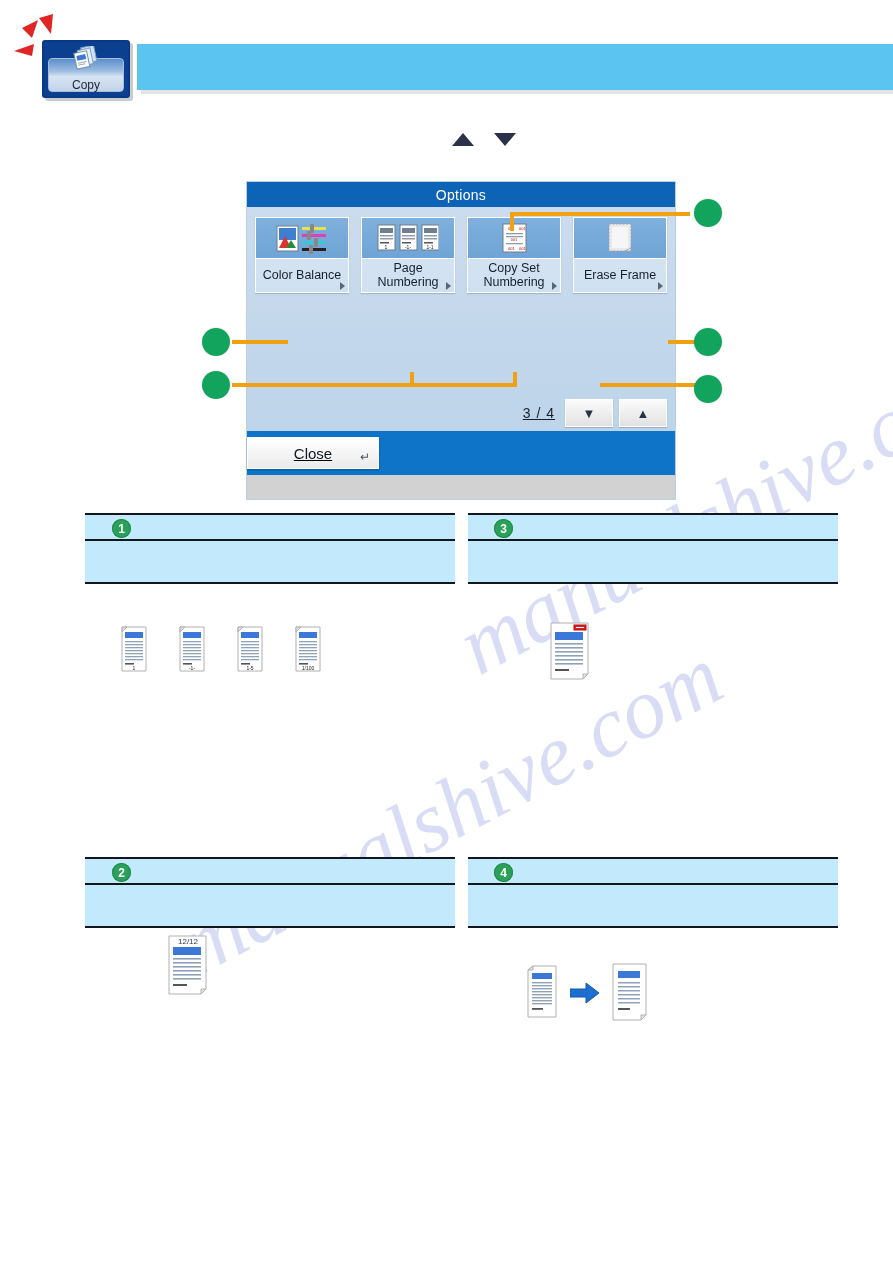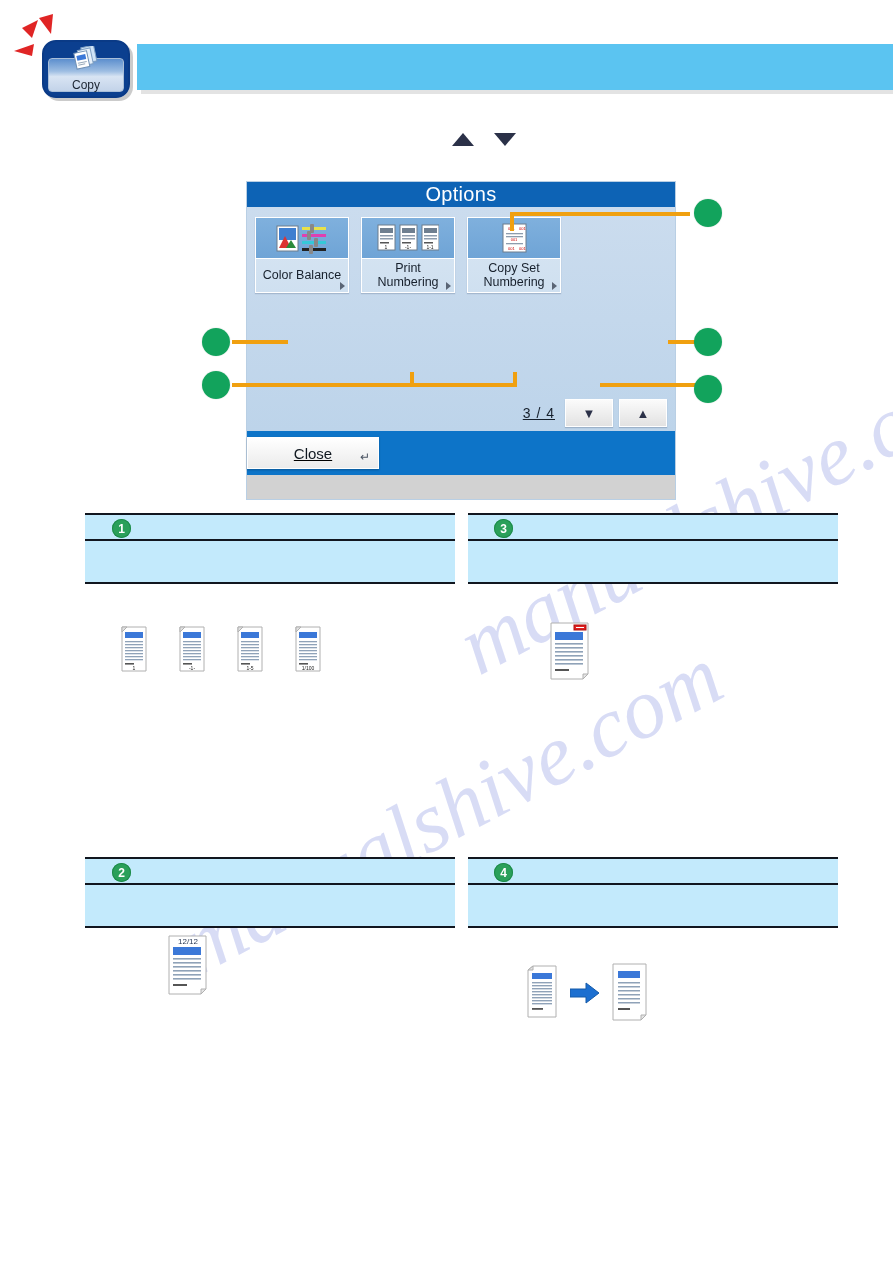--- a/index.html
+++ b/index.html
@@ -38,21 +38,21 @@
   #banner-shadow{
     position:absolute;left:141px;top:90px;width:752px;height:4px;
     background:#e3e3e3;z-index:1;
   }
 
   
   #copy-tab{
     position:absolute;left:42px;top:40px;width:88px;height:58px;
     background:linear-gradient(#0b3f8f 0%,#0b3f8f 100%);
     border:2px solid #0a3a86;
-    border-radius:14px;
+    border-radius:3px;
     box-shadow:3px 3px 0 rgba(140,140,140,.45);
     z-index:3;
     box-sizing:border-box;
   }
   #copy-tab-inner{
     position:absolute;left:4px;top:16px;right:4px;bottom:4px;
     background:linear-gradient(#5d8fce 0%,#9dbde2 38%,#d8e4f3 55%,#c3d3e9 100%);
     border:1px solid #a9bed8;
     border-radius:4px;
   }
@@ -81,21 +81,21 @@
   #options-dialog{
     position:absolute;left:246px;top:181px;width:430px;height:319px;
     background:#cfe0f0;
     z-index:3;
     box-sizing:border-box;
     border:1px solid #b9cfe4;
   }
   #opt-title{
     height:25px;background:#0d63b5;color:#ffffff;
     display:flex;align-items:center;justify-content:center;
-    font-size:20px;letter-spacing:.3px;text-align:center;
+    font-size:14px;letter-spacing:.3px;text-align:center;
   }
   #opt-body{
     position:absolute;left:0;right:0;top:25px;bottom:68px;
     background:linear-gradient(#cbdcee,#bdd4ea);
     padding:10px 8px 0 8px;box-sizing:border-box;
   }
   .opt-grid{display:grid;grid-template-columns:repeat(4,1fr);gap:12px;}
   .opt-btn{
     position:relative;
     background:linear-gradient(#d9e6f3 0%,#cfe0f0 100%);
@@ -300,21 +300,21 @@
               <rect x="1" y="2" width="17" height="25" fill="#ffffff" stroke="#6c7c8c"></rect>
               <rect x="3" y="5" width="13" height="5" fill="#6f7f90"></rect>
               <rect x="3" y="12" width="13" height="1.5" fill="#8d9cad"></rect>
               <rect x="3" y="15" width="13" height="1.5" fill="#8d9cad"></rect>
               <rect x="3" y="19" width="9" height="1.5" fill="#555"></rect>
               <text x="9" y="26" font-size="5" text-anchor="middle" fill="#222" font-family="sans-serif">1-1</text>
             </g>
           </svg>
         </div>
         <div class="opt-lbl">
-            <span style="white-space:pre-line">Print
+            <span style="white-space:pre-line">Page
 Numbering</span>
           </div>
         <div class="opt-arrow"></div>
       </div>
 
       <div class="opt-btn">
         <div class="opt-ico">
           <svg width="34" height="32" viewBox="0 0 34 32">
             <rect x="6" y="2" width="23" height="28" fill="#ffffff" stroke="#6c7c8c"></rect>
             <text x="11" y="8" font-size="4" fill="#c00" font-family="sans-serif">001</text>
@@ -328,20 +328,33 @@
           </svg>
         </div>
         <div class="opt-lbl">
             <span style="white-space:pre-line">Copy Set
 Numbering</span>
           </div>
         <div class="opt-arrow"></div>
       </div>
 
 
+      <div class="opt-btn">
+        <div class="opt-ico">
+          <svg width="30" height="32" viewBox="0 0 30 32">
+            <rect x="4" y="2" width="22" height="27" fill="#e9e9ea" stroke="#9aa3ac" stroke-dasharray="2 1.4"></rect>
+            <rect x="7" y="5" width="16" height="21" fill="#f6f6f7"></rect>
+            <polygon points="26,26 20,29 26,29" fill="#ffffff" stroke="#9aa3ac"></polygon>
+          </svg>
+        </div>
+        <div class="opt-lbl">
+            <span style="white-space:pre-line">Erase Frame</span>
+          </div>
+        <div class="opt-arrow"></div>
+      </div>
 
 
 
     </div>
   </div>
 
   <div id="opt-pager">
     <span id="pager-text">3 / 4</span>
     <div class="pager-btn">
       <span style="font-size:13px;color:#2b3148;">▼</span>

